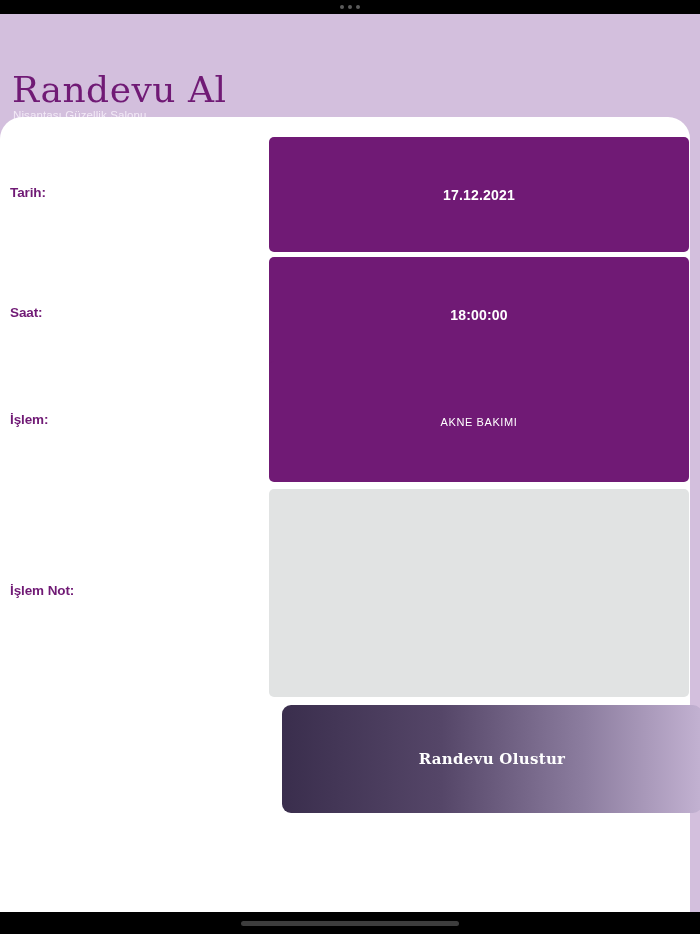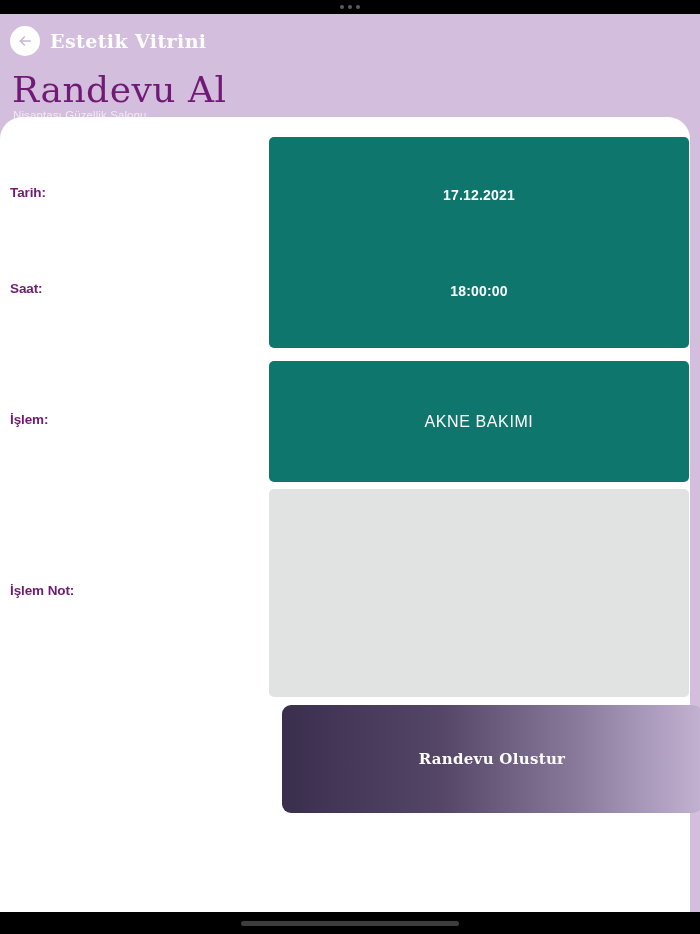--- a/index.html
+++ b/index.html
@@ -145,41 +145,41 @@
   .field {
     position: absolute;
     left: 269px;
     width: 420px;
     border-radius: 5px;
     display: flex;
     align-items: center;
     justify-content: center;
     box-sizing: border-box;
   }
-  .field.purple { background: #0f766e; }
+  .field.purple { background: #701a75; }
   .field.grey   { background: #e1e3e3; }
 
   .fieldvalue {
     color: #ffffff;
     font-weight: bold;
     font-size: 14px;
     letter-spacing: 0.2px;
   }
   .fieldvalue.small {
-    font-size: 16px;
+    font-size: 11px;
     font-weight: normal;
     letter-spacing: 0.6px;
   }
 
   
   #row-date   { top: 20px;  height: 115px; }
   #row-date   .label { top: 48px; }
   #row-date   .field { top: 0;  height: 115px; }
 
-  #row-time   { top: 116px; height: 115px; }
+  #row-time   { top: 140px; height: 115px; }
   #row-time   .label { top: 48px; }
   #row-time   .field { top: 0;  height: 115px; }
 
   #row-proc   { top: 244px; height: 121px; }
   #row-proc   .label { top: 51px; }
   #row-proc   .field { top: 0;  height: 121px; }
 
   #row-note   { top: 372px; height: 208px; }
   #row-note   .label { top: 94px; }
   #row-note   .field { top: 0;  height: 208px; }
@@ -235,31 +235,20 @@
       <i></i>
       <i></i>
       <i></i>
     </div>
   </div>
 
   <div class="app">
 
     <div class="header">
 
-      <div class="brandrow">
-        <div class="backbtn">
-          <span>
-            <svg width="16" height="16" viewBox="0 0 24 24" fill="none" stroke="#c9b4d6" stroke-width="2.2" stroke-linecap="round" stroke-linejoin="round">
-              <line x1="20" y1="12" x2="5" y2="12"></line>
-              <polyline points="11,18 5,12 11,6"></polyline>
-            </svg>
-          </span>
-        </div>
-        <div class="brandname">Estetik Vitrini</div>
-      </div>
 
       <div class="pagetitle">Randevu Al</div>
       <div class="pagesubtitle">Nişantaşı Güzellik Salonu</div>
     </div>
 
     <div class="sheet">
 
       <div class="row" id="row-date">
         <div class="label">Tarih:</div>
         <div class="field purple">

